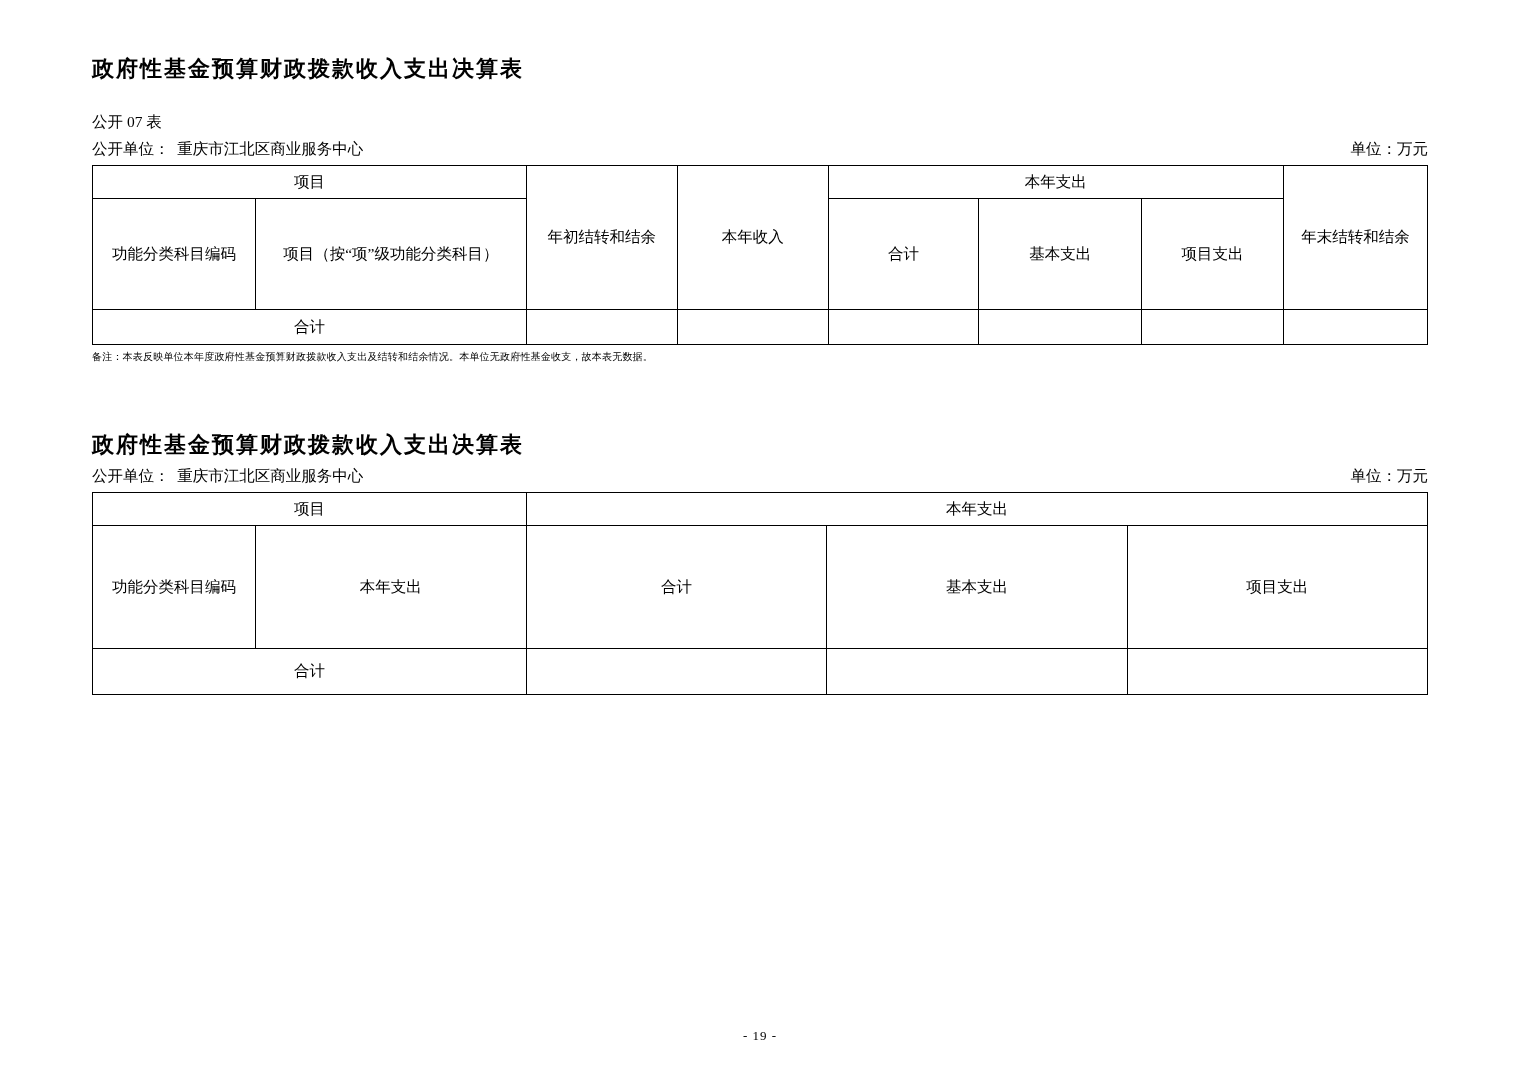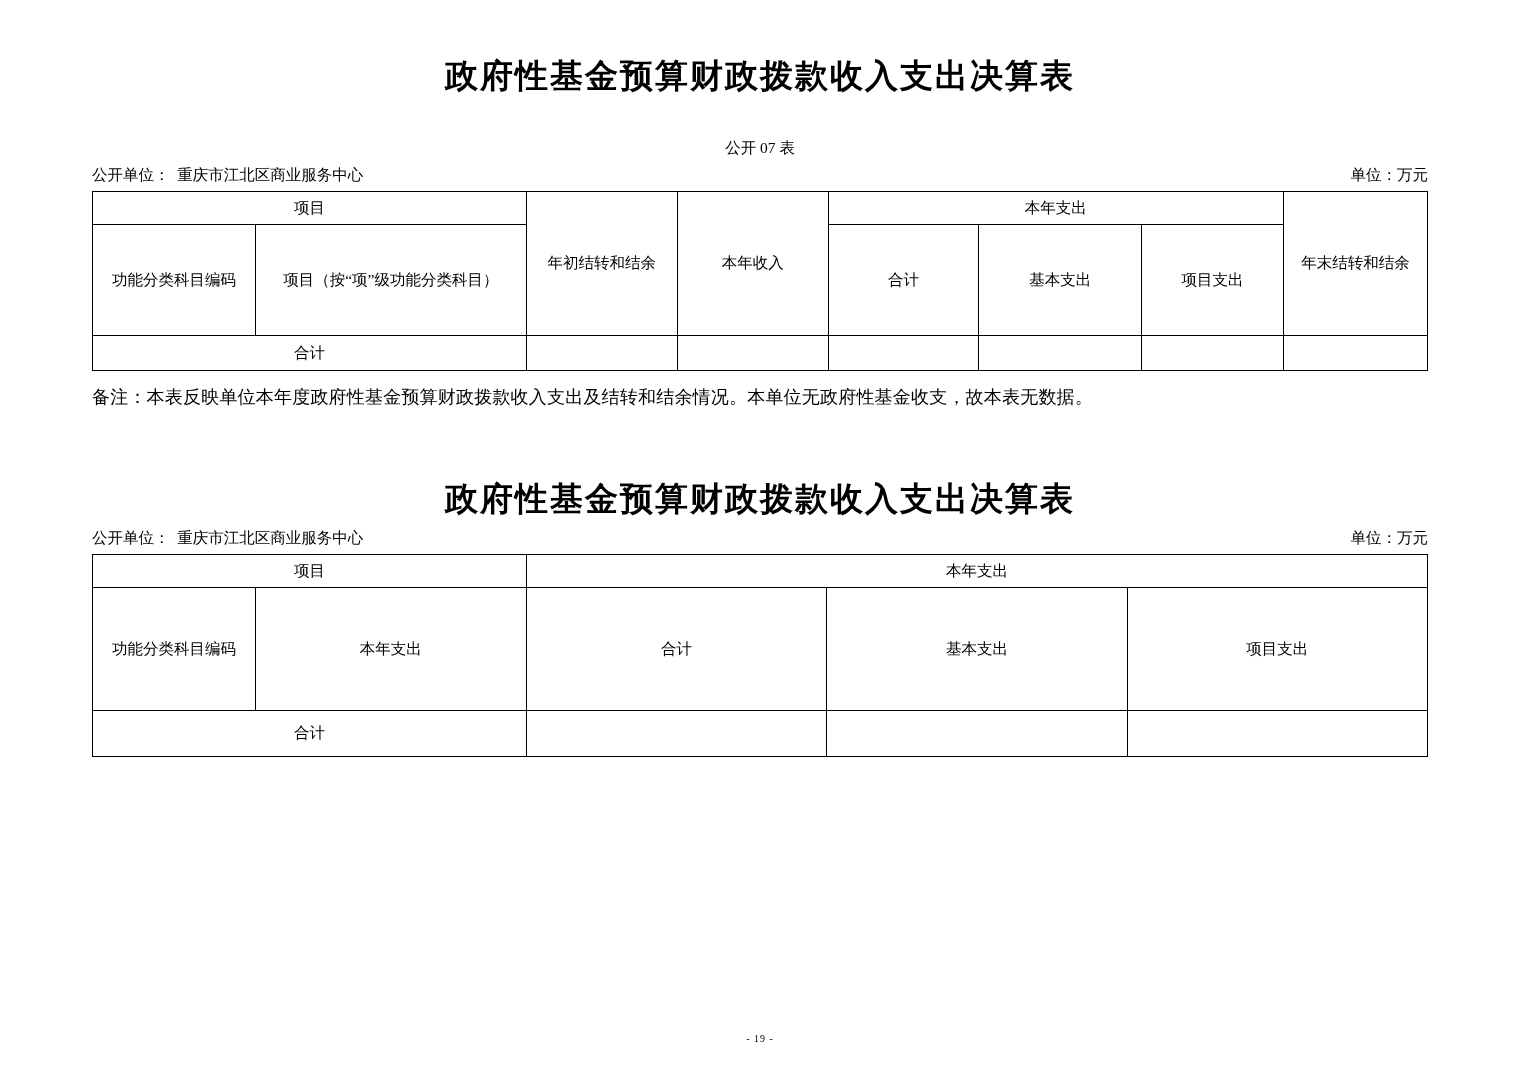--- a/index.html
+++ b/index.html
@@ -16,33 +16,32 @@
     overflow: hidden;
   }
   .page {
     width: 1520px;
     height: 1074px;
     box-sizing: border-box;
     padding: 0 92px;
     position: relative;
   }
   .doc-title {
-    text-align: center;
-    font-size: 33px;
+    font-size: 22px;
     font-weight: bold;
     letter-spacing: 2px;
     font-family: "Liberation Serif", "DejaVu Serif", serif;
   }
   .title-1 { padding-top: 54px; }
   .title-2 { padding-top: 20px; }
 
   .form-code {
-    text-align: center;
+    text-align: left;
     font-size: 15.5px;
-    margin-top: 39px;
+    margin-top: 28px;
   }
   .meta-row {
     display: flex;
     justify-content: space-between;
     align-items: flex-end;
     font-size: 15.5px;
     margin-top: 6px;
     margin-bottom: 5px;
   }
   .meta-left { white-space: pre; }
@@ -63,33 +62,33 @@
     padding: 0;
     margin-top: 20px;
   }
   .h-sm { height: 32px; }
   .h-lg { height: 110px; }
   .h-md { height: 34px; }
   .h-lg2 { height: 122px; }
   .h-md2 { height: 45px; }
 
   .note {
-    font-size: 18px;
-    margin-top: 13px;
+    font-size: 10px;
+    margin-top: 4px;
     line-height: 1.5;
     letter-spacing: 0.2px;
   }
   .gap-1 { height: 46px; }
   .footer {
     position: absolute;
     left: 0;
     right: 0;
     bottom: 30px;
     text-align: center;
-    font-size: 10px;
+    font-size: 13px;
     letter-spacing: 1px;
   }
 </style>
 </head>
 <body>
 
 <div class="page">
 
   <div class="doc-title title-1">政府性基金预算财政拨款收入支出决算表</div>
 

